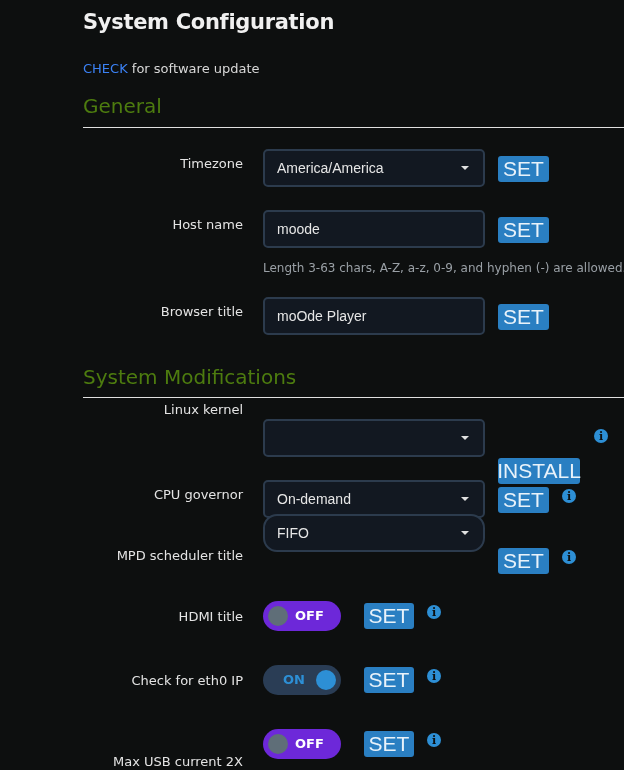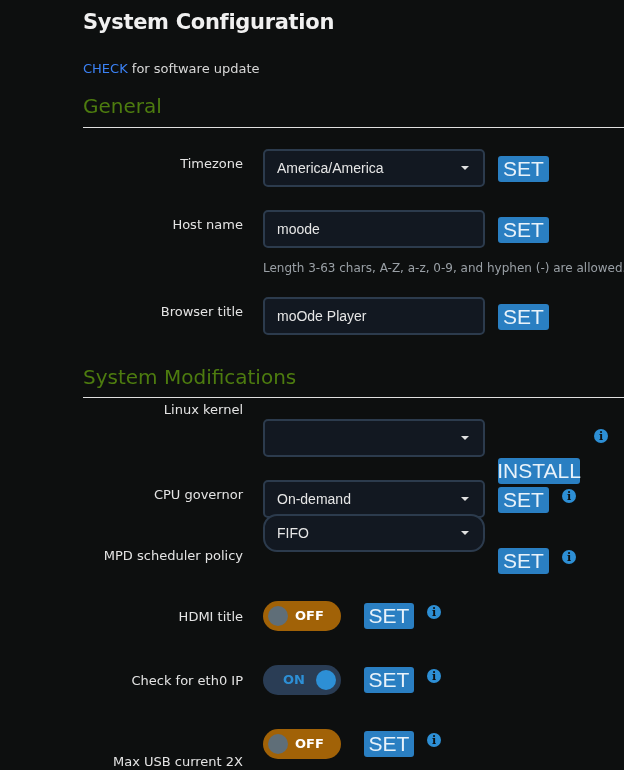--- a/index.html
+++ b/index.html
@@ -41,21 +41,21 @@
   .help { left:263px; top:261px; font-size:12px; color:#9aa0a6; white-space:nowrap; }
   .info {
     width:14px; height:14px; border-radius:50%; background:#2d8fd5; color:#0d0f0f;
     font-family:"DejaVu Serif", serif; font-weight:bold; font-size:11px;
     display:flex; align-items:center; justify-content:center; cursor:pointer;
   }
   .toggle {
     left:263px; width:78px; height:30px; border-radius:15px; box-sizing:border-box;
     font-family:"DejaVu Sans", sans-serif; font-size:13px; font-weight:bold; cursor:pointer;
   }
-  .toggle.off { background:#a16207; }
+  .toggle.off { background:#6d28d9; }
   .toggle.on { background:#2a3d55; }
   .knob { position:absolute; top:5px; width:20px; height:20px; border-radius:50%; }
   .toggle.off .knob { left:5px; background:#5f6e78; }
   .toggle.on .knob { right:5px; background:#2d8fd5; }
   .ttext { position:absolute; top:7px; }
   .toggle.off .ttext { left:32px; color:#ffffff; }
   .toggle.on .ttext { left:20px; color:#2d8fd5; }
 </style>
 </head>
 <body>
@@ -97,21 +97,21 @@
 <div class="abs info" style="left:594px; top:429px;">i</div>
 
 <div class="abs label" style="top:487px;">CPU governor</div>
 <div class="abs field" style="top:480px;">
   <span>On-demand</span>
   <span class="caret"></span>
 </div>
 <div class="abs btn" style="left:498px; top:487px; width:51px;">SET</div>
 <div class="abs info" style="left:562px; top:489px;">i</div>
 
-<div class="abs label" style="top:548px;">MPD scheduler policy</div>
+<div class="abs label" style="top:548px;">MPD scheduler title</div>
 <div class="abs field" style="top:514px;border-radius:14px;">
   <span>FIFO</span>
   <span class="caret"></span>
 </div>
 <div class="abs btn" style="left:498px; top:548px; width:51px;">SET</div>
 <div class="abs info" style="left:562px; top:550px;">i</div>
 
 <div class="abs label" style="top:609px;">HDMI title</div>
 <div class="abs toggle off" style="top:601px;">
   <span class="knob"></span>

